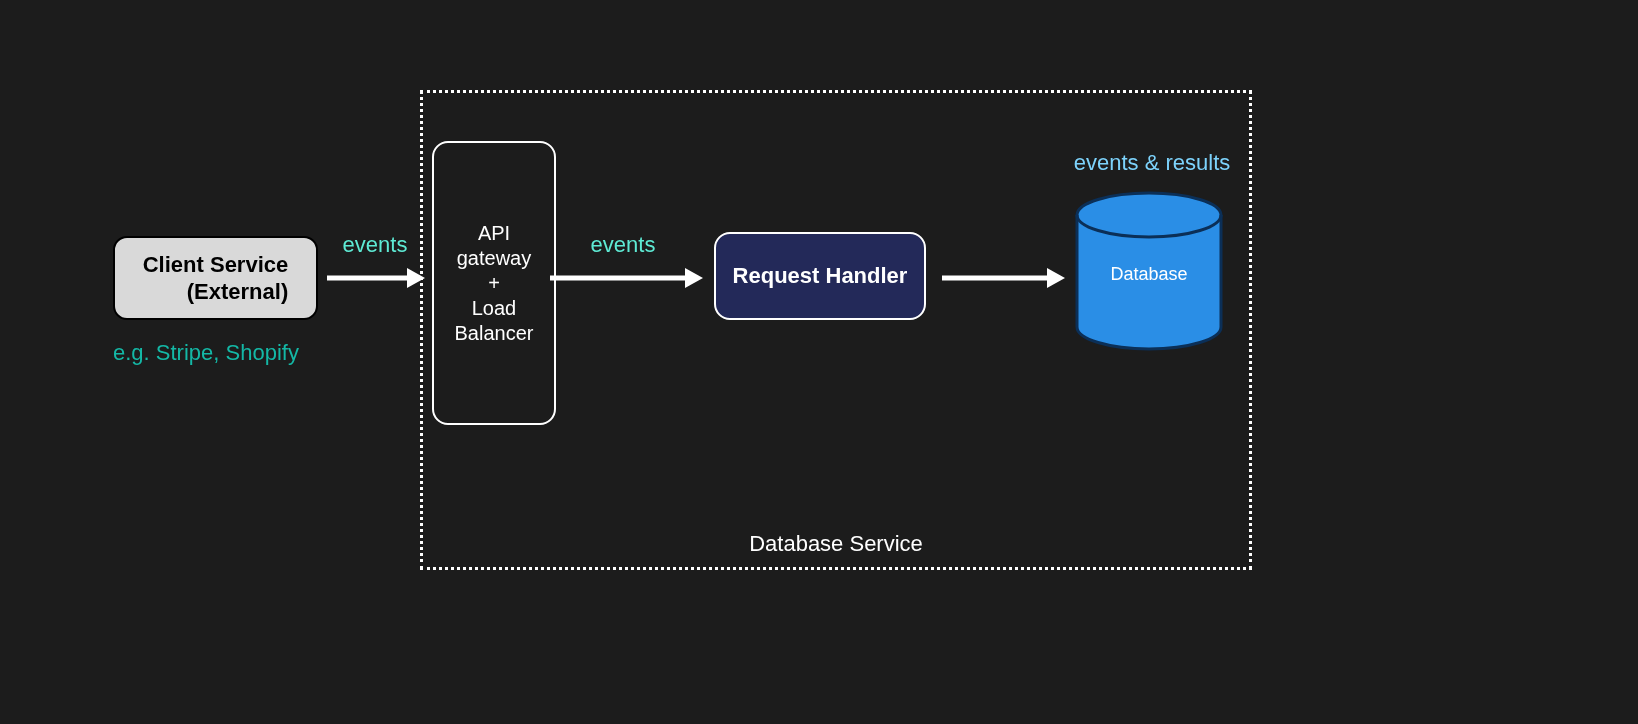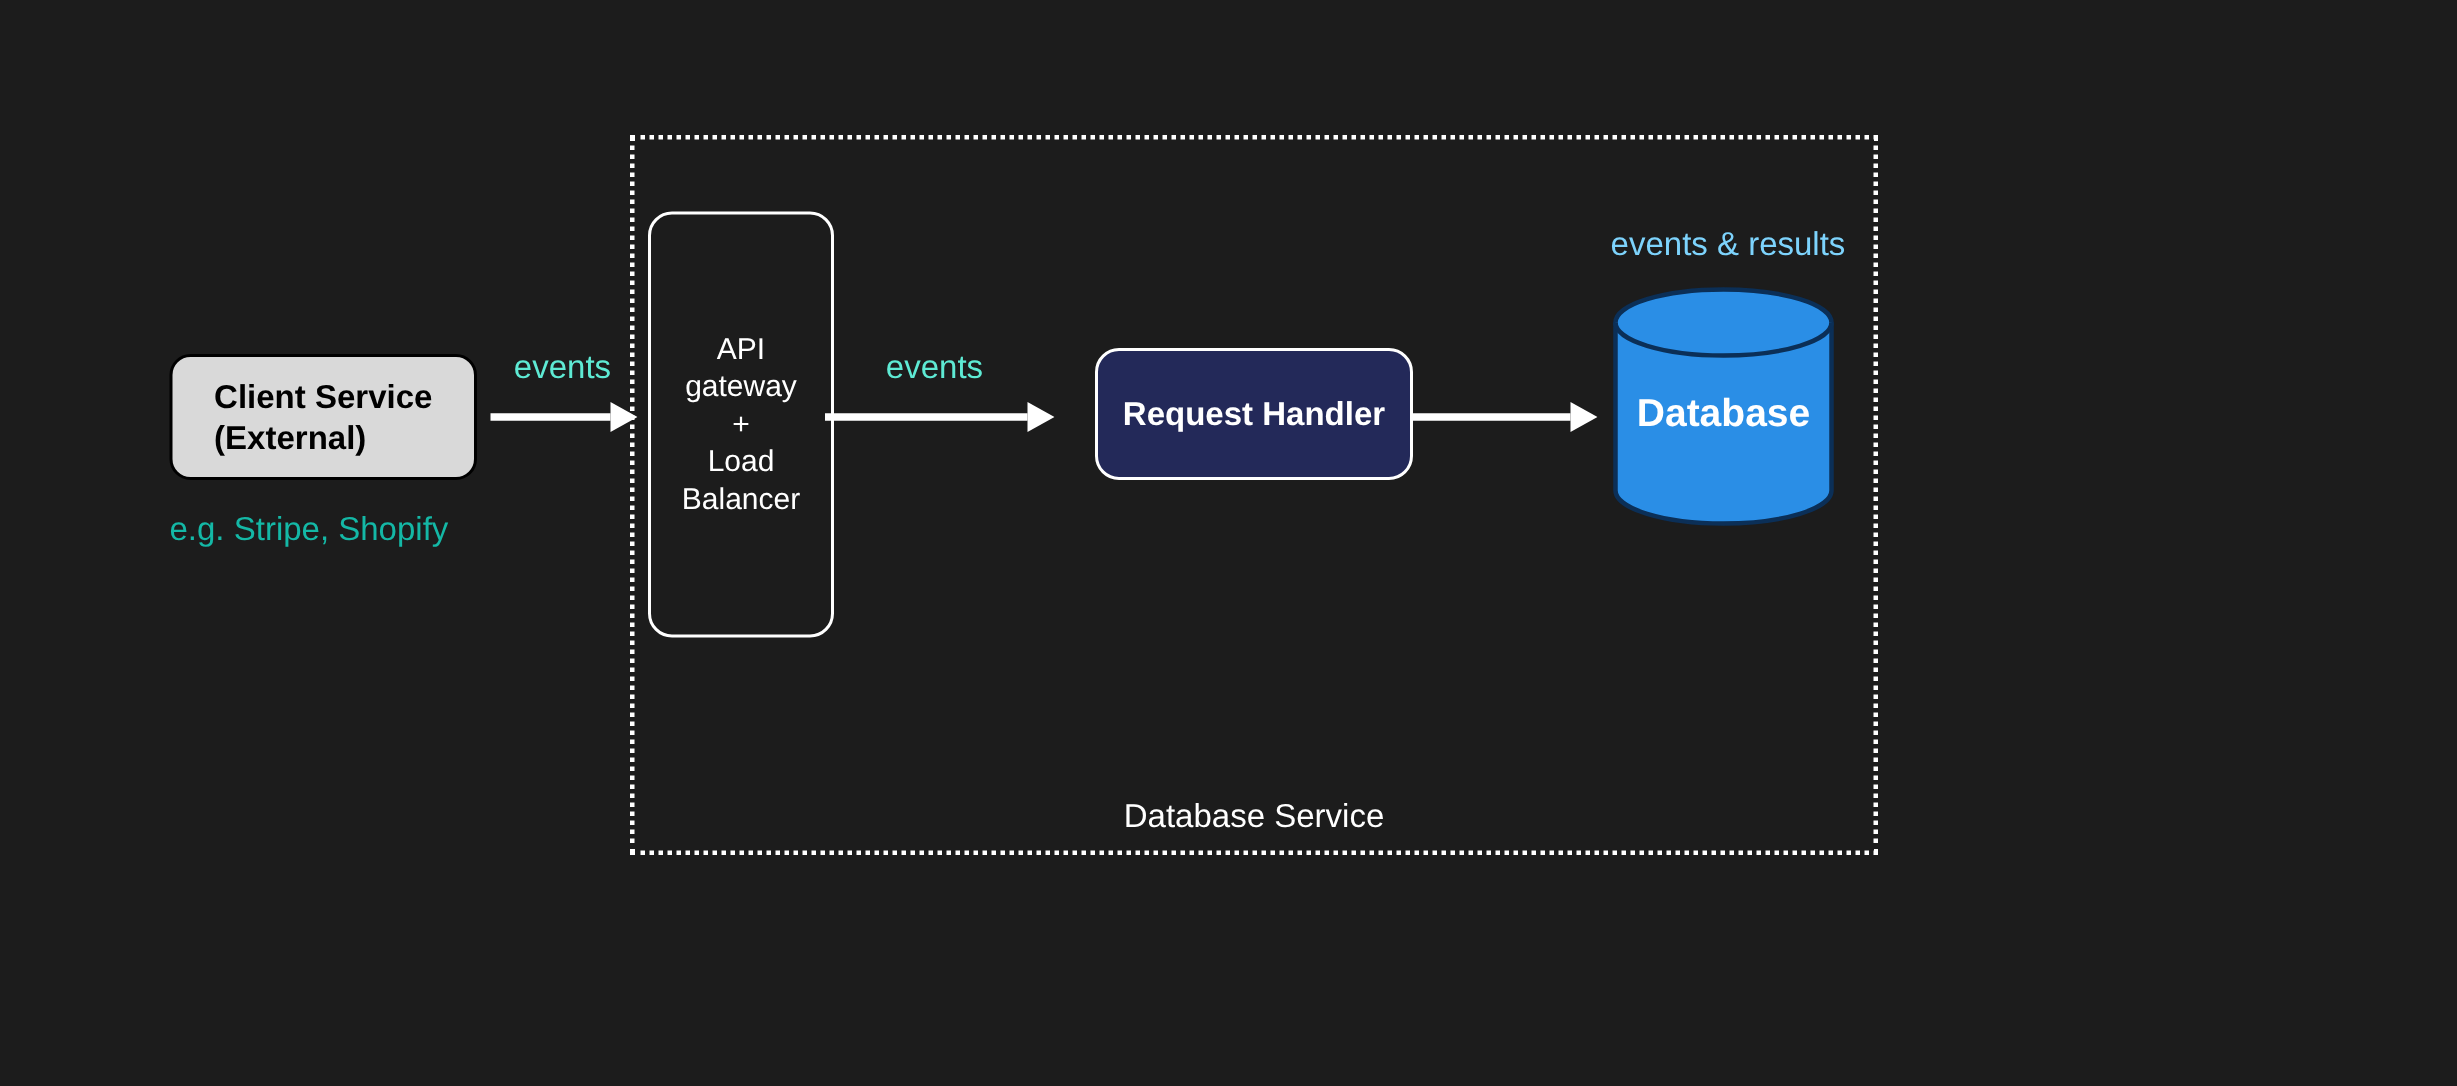--- a/index.html
+++ b/index.html
@@ -35,21 +35,21 @@
       left: 113px;
       top: 236px;
       width: 205px;
       height: 84px;
       background: #d9d9d9;
       border: 2px solid #000;
       border-radius: 14px;
       display: flex;
       align-items: center;
       justify-content: center;
-      text-align: left;
+      text-align: right;
       color: #000;
       font-size: 22px;
       font-weight: 700;
       line-height: 1.25;
     }
 
     .client-sub {
       position: absolute;
       left: 113px;
       top: 340px;
@@ -85,39 +85,38 @@
       height: 88px;
       background: #232959;
       border: 2px solid #fff;
       border-radius: 16px;
       color: #fff;
       display: flex;
       align-items: center;
       justify-content: center;
       font-size: 22px;
       font-weight: 700;
-      margin-left: 16px;
     }
 
     .db-wrap {
       position: absolute;
       left: 1075px;
       top: 191px;
       width: 148px;
       height: 160px;
     }
     .db-wrap svg { width: 100%; height: 100%; }
     .db-label {
       position: absolute;
       left: 50%;
       top: 50%;
       transform: translate(-50%, -35%);
       color: #fff;
-      font-size: 26px;
-      font-weight: 700;
+      font-size: 18px;
+      font-weight: 400;
     }
     .db-caption {
       position: absolute;
       left: 1042px;
       top: 150px;
       width: 220px;
       color: #7dd3fc;
       font-size: 22px;
       text-align: center;
     }

